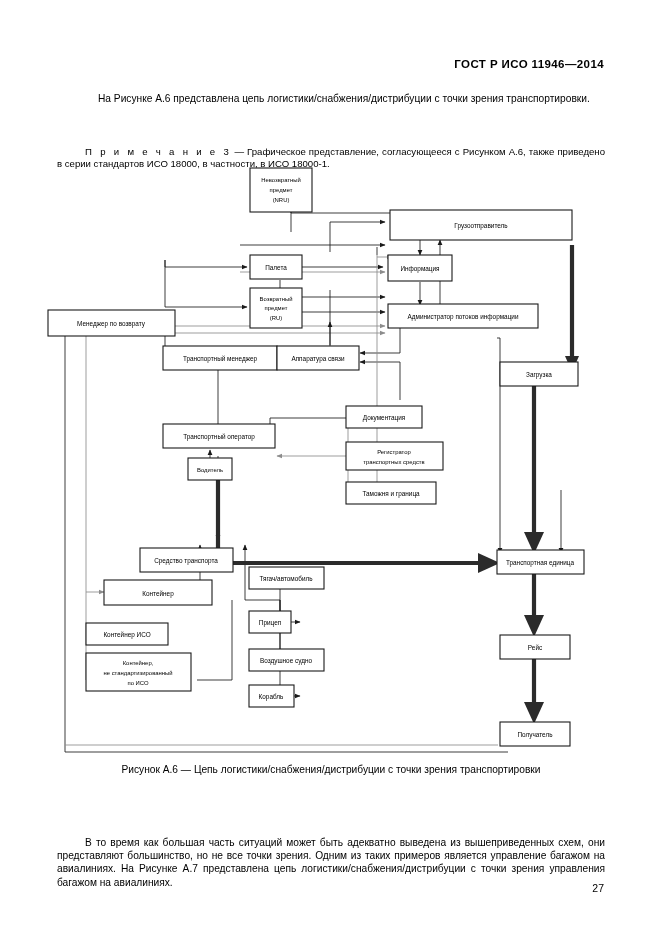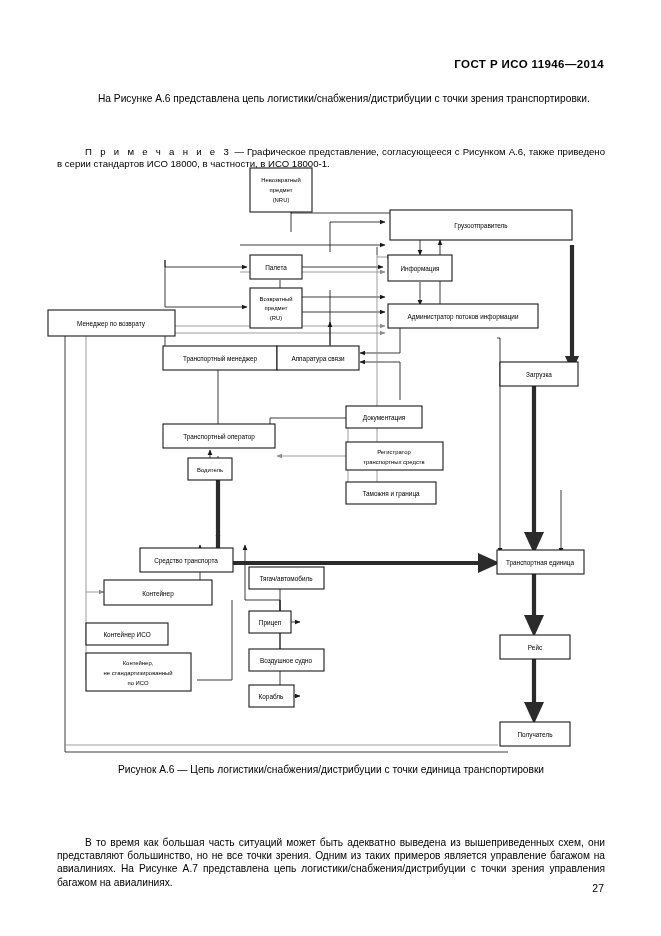--- a/index.html
+++ b/index.html
@@ -331,19 +331,19 @@
     </g>
 
     <g>
       <rect class="bx" x="500" y="562" width="70" height="24"></rect>
       <text class="bxlabel" x="535" y="575">Получатель</text>
     </g>
 
   </svg>
   </div>
 
-  <div class="caption">Рисунок А.6 — Цепь логистики/снабжения/дистрибуции с точки единица транспортировки</div>
+  <div class="caption">Рисунок А.6 — Цепь логистики/снабжения/дистрибуции с точки зрения транспортировки</div>
 
   <div class="para p2">В то время как большая часть ситуаций может быть адекватно выведена из вышеприведенных схем, они представляют большинство, но не все точки зрения. Одним из таких примеров является управление багажом на авиалиниях. На Рисунке А.7 представлена цепь логистики/снабжения/дистрибуции с точки зрения управления багажом на авиалиниях.</div>
 
   <div class="pageno">27</div>
 
 </div>
 
 </body></html>

